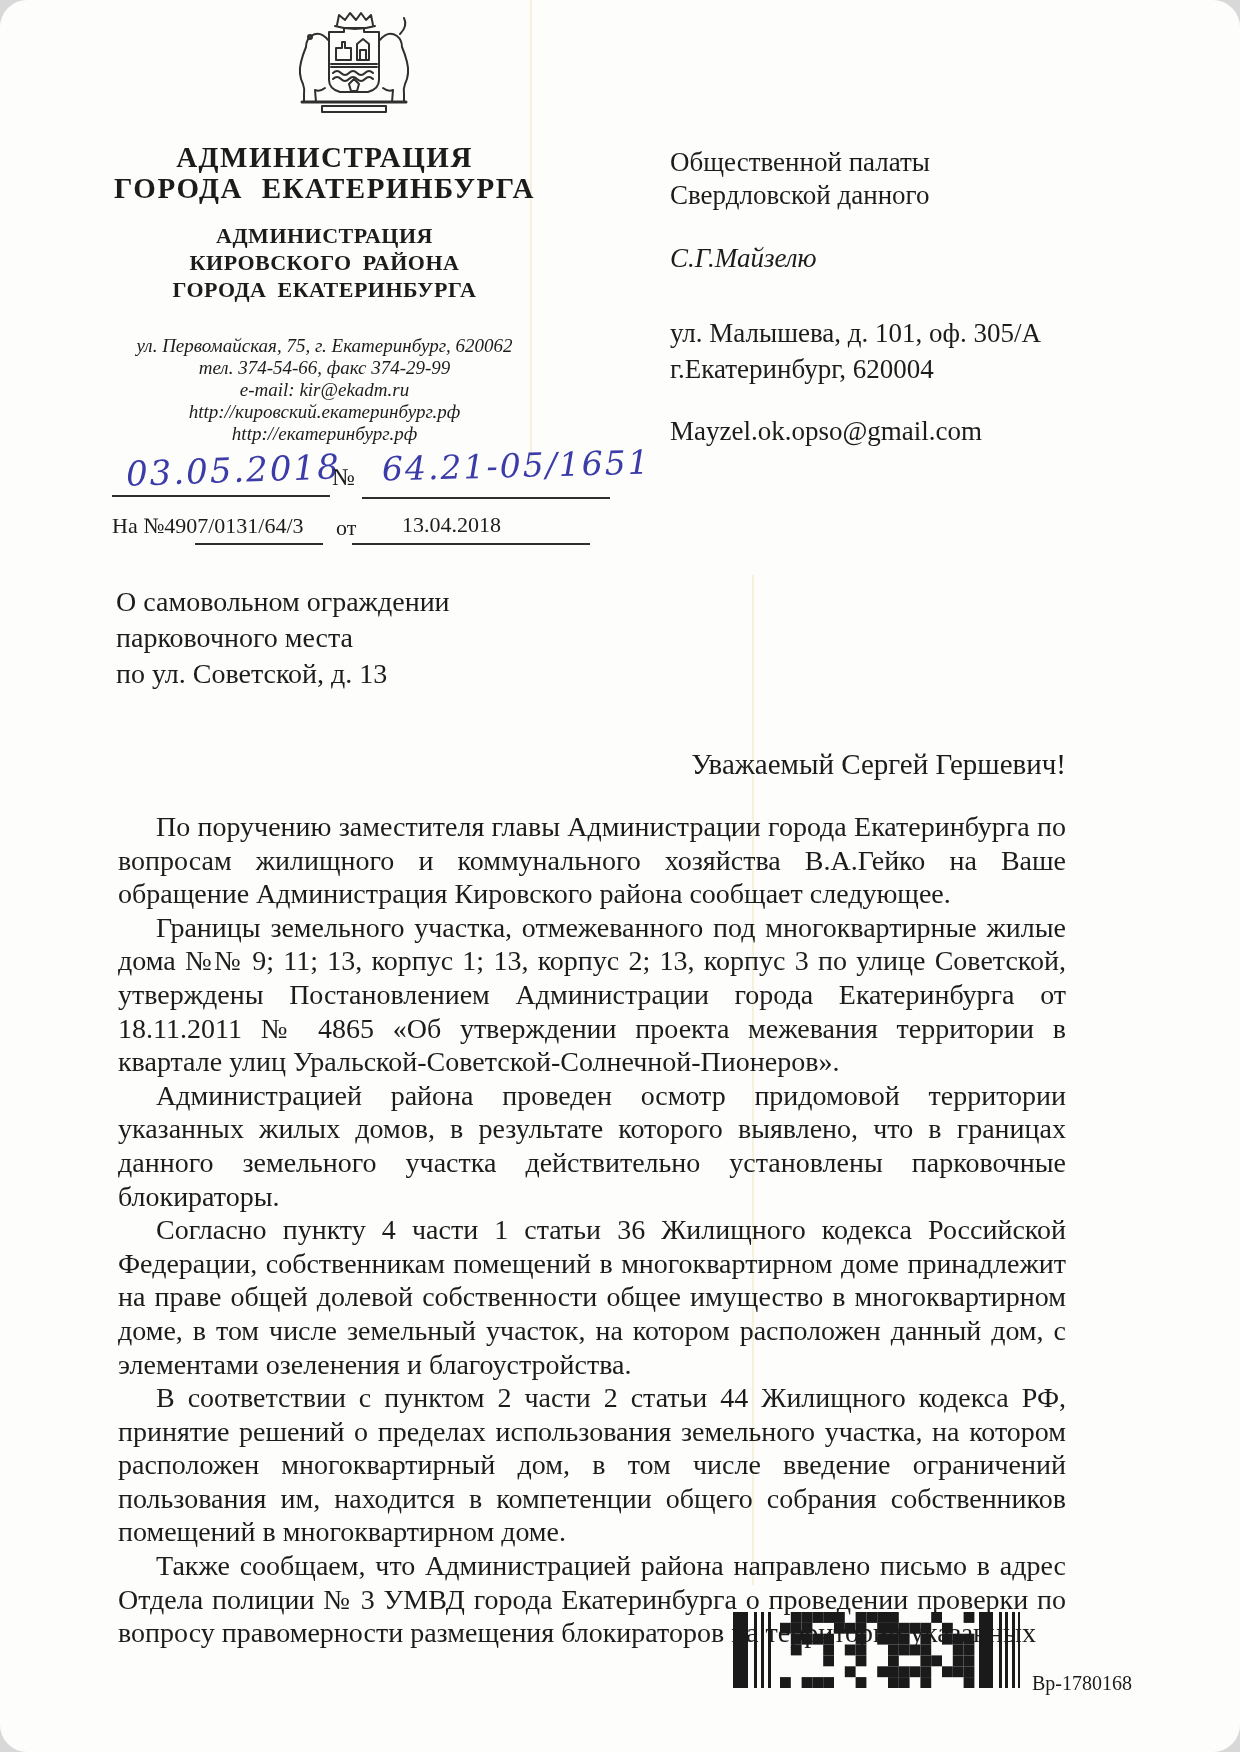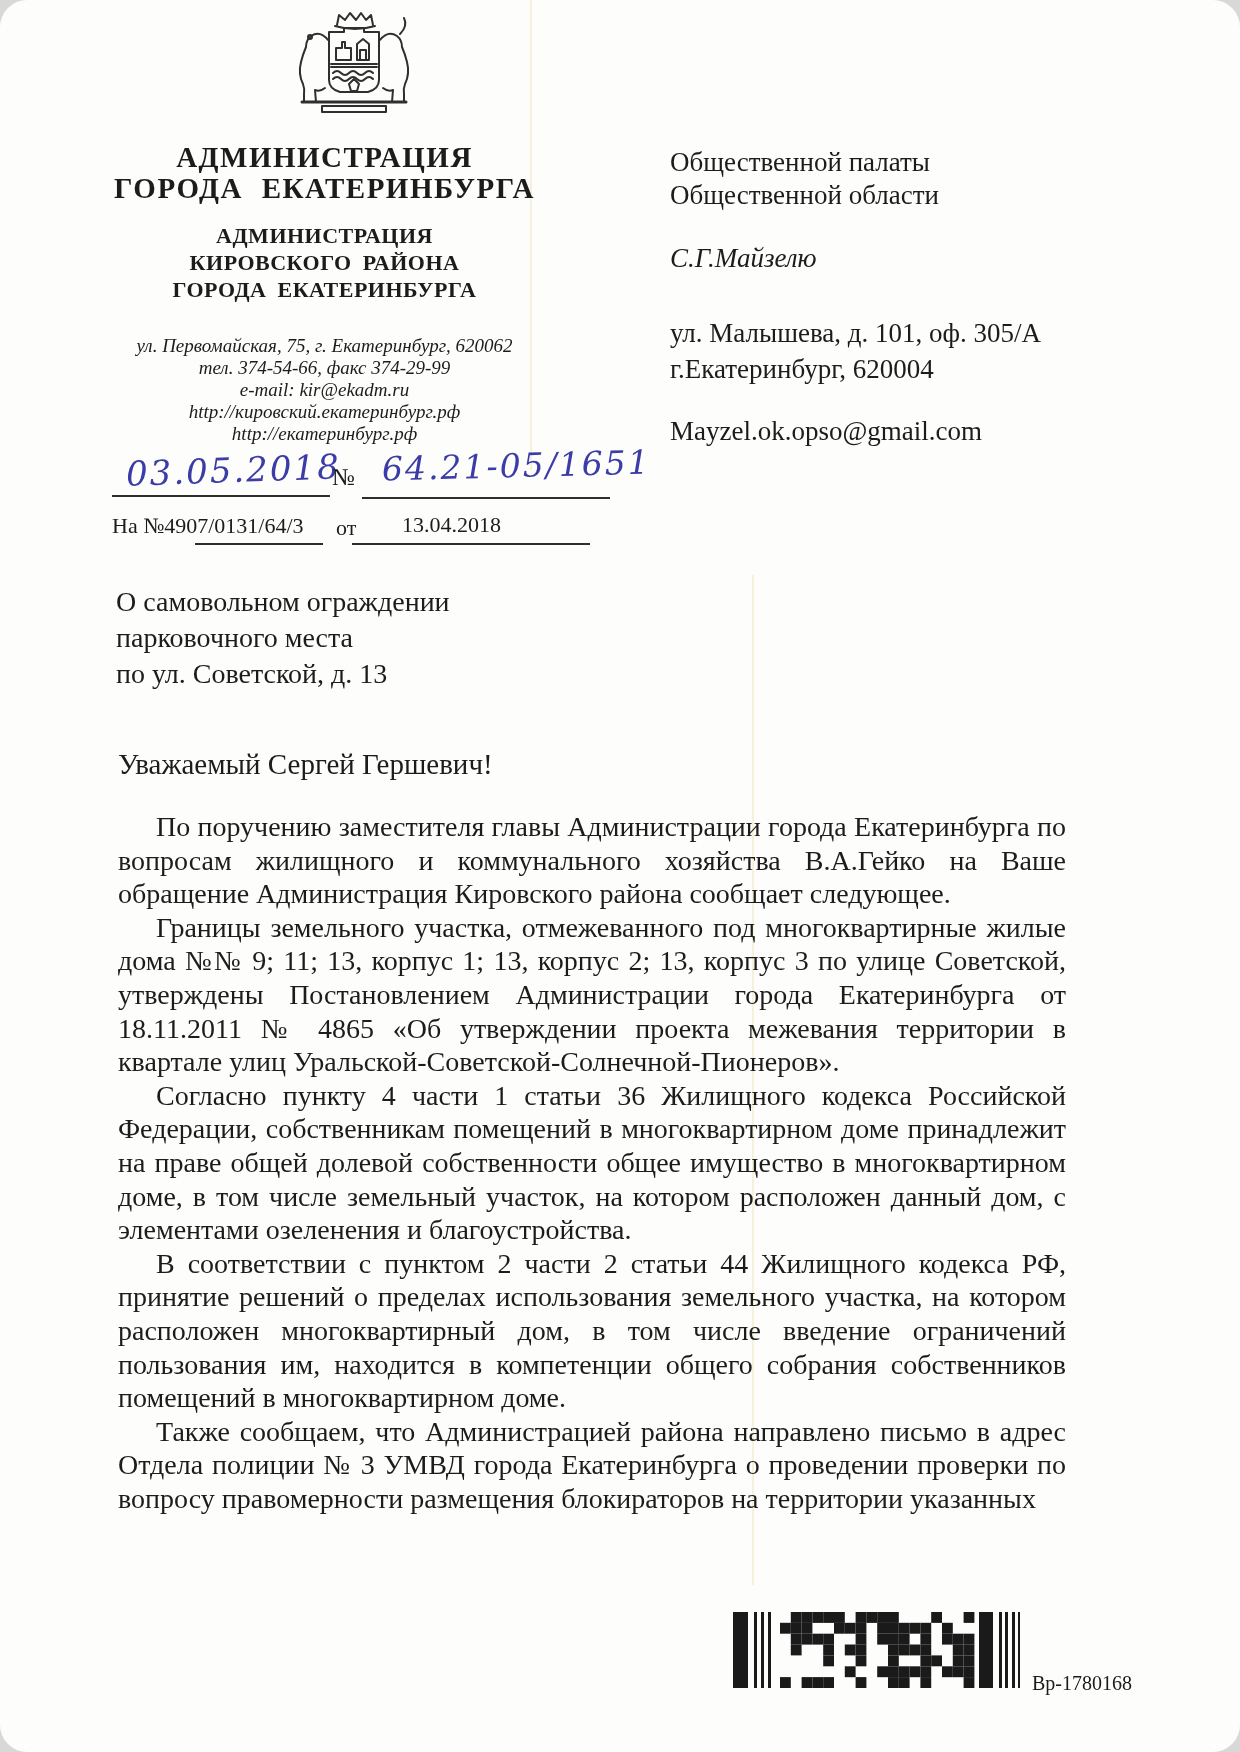--- a/index.html
+++ b/index.html
@@ -34,21 +34,21 @@
   
   .hw{font-family:"DejaVu Serif",serif;font-style:italic;color:#3c3ca8;letter-spacing:2px;}
   .hw-date{left:126px;top:450px;font-size:34px;transform:rotate(-2deg);}
   .no-sign{left:332px;top:464px;font-size:24px;}
   .hw-number{left:382px;top:446px;font-size:33px;transform:rotate(-1.5deg);}
   .uline{height:2px;background:#2e2e2e;}
   .reply-text{font-size:22px;}
   
   .subject{left:116px;top:584px;font-size:28px;line-height:36px;}
   
-  .salutation{left:118px;top:748px;width:948px;text-align:left;font-size:29px;}
+  .salutation{left:118px;top:748px;width:948px;text-align:right;font-size:29px;}
   .body-text{left:118px;top:810px;width:948px;font-size:28px;line-height:33.6px;text-align:justify;}
   .body-text p{margin:0;text-indent:38px;}
   
   .barcode-svg{width:292px;height:76px;display:block;}
   .barcode-label{left:1032px;top:1672px;font-size:20px;}
 </style>
 </head>
 <body>
 
 <div class="page">
@@ -91,21 +91,21 @@
       <div class="contact-line">ул. Первомайская, 75, г. Екатеринбург, 620062</div>
       <div class="contact-line">тел. 374-54-66, факс 374-29-99</div>
       <div class="contact-line">e-mail: kir@ekadm.ru</div>
       <div class="contact-line">http://кировский.екатеринбург.рф</div>
       <div class="contact-line">http://екатеринбург.рф</div>
     </div>
   </div>
 
   <div class="abs recipient">
     <div>Общественной палаты</div>
-    <div>Общественной области</div>
+    <div>Свердловской данного</div>
     <div class="gap-name">С.Г.Майзелю</div>
     <div class="gap-addr addr-line">ул. Малышева, д. 101, оф. 305/А</div>
     <div class="addr-line">г.Екатеринбург, 620004</div>
     <div class="gap-email">Mayzel.ok.opso@gmail.com</div>
   </div>
 
   <span class="abs hw hw-date">03.05.2018</span>
   <div class="abs uline" style="left:112px;top:495px;width:218px;"></div>
   <span class="abs no-sign">№</span>
   <span class="abs hw hw-number">64.21-05/1651</span>
@@ -121,20 +121,21 @@
     <div>О самовольном ограждении</div>
     <div>парковочного места</div>
     <div>по ул. Советской, д. 13</div>
   </div>
 
   <div class="abs salutation">Уважаемый Сергей Гершевич!</div>
 
   <div class="abs body-text">
     <p>По поручению заместителя главы Администрации города Екатеринбурга по вопросам жилищного и коммунального хозяйства В.А.Гейко на Ваше обращение Администрация Кировского района сообщает следующее.</p>
     <p>Границы земельного участка, отмежеванного под многоквартирные жилые дома №№ 9; 11; 13, корпус 1; 13, корпус 2; 13, корпус 3 по улице Советской, утверждены Постановлением Администрации города Екатеринбурга от 18.11.2011 № 4865 «Об утверждении проекта межевания территории в квартале улиц Уральской-Советской-Солнечной-Пионеров».</p>
+    <p>Администрацией района проведен осмотр придомовой территории указанных жилых домов, в результате которого выявлено, что в границах данного земельного участка действительно установлены парковочные блокираторы.</p>
     <p>Согласно пункту 4 части 1 статьи 36 Жилищного кодекса Российской Федерации, собственникам помещений в многоквартирном доме принадлежит на праве общей долевой собственности общее имущество в многоквартирном доме, в том числе земельный участок, на котором расположен данный дом, с элементами озеленения и благоустройства.</p>
     <p>В соответствии с пунктом 2 части 2 статьи 44 Жилищного кодекса РФ, принятие решений о пределах использования земельного участка, на котором расположен многоквартирный дом, в том числе введение ограничений пользования им, находится в компетенции общего собрания собственников помещений в многоквартирном доме.</p>
     <p>Также сообщаем, что Администрацией района направлено письмо в адрес Отдела полиции № 3 УМВД города Екатеринбурга о проведении проверки по вопросу правомерности размещения блокираторов на территории указанных</p>
   </div>
 
   <div class="abs" style="left:733px;top:1612px;">
     <svg id="barcode-svg" class="barcode-svg" viewBox="0 0 292 76" xmlns="http://www.w3.org/2000/svg" fill="#1a1a1a">
       <rect x="0" y="0" width="15" height="76"></rect>
       <rect x="21" y="0" width="3" height="76"></rect>
       <rect x="28" y="0" width="3" height="76"></rect>

